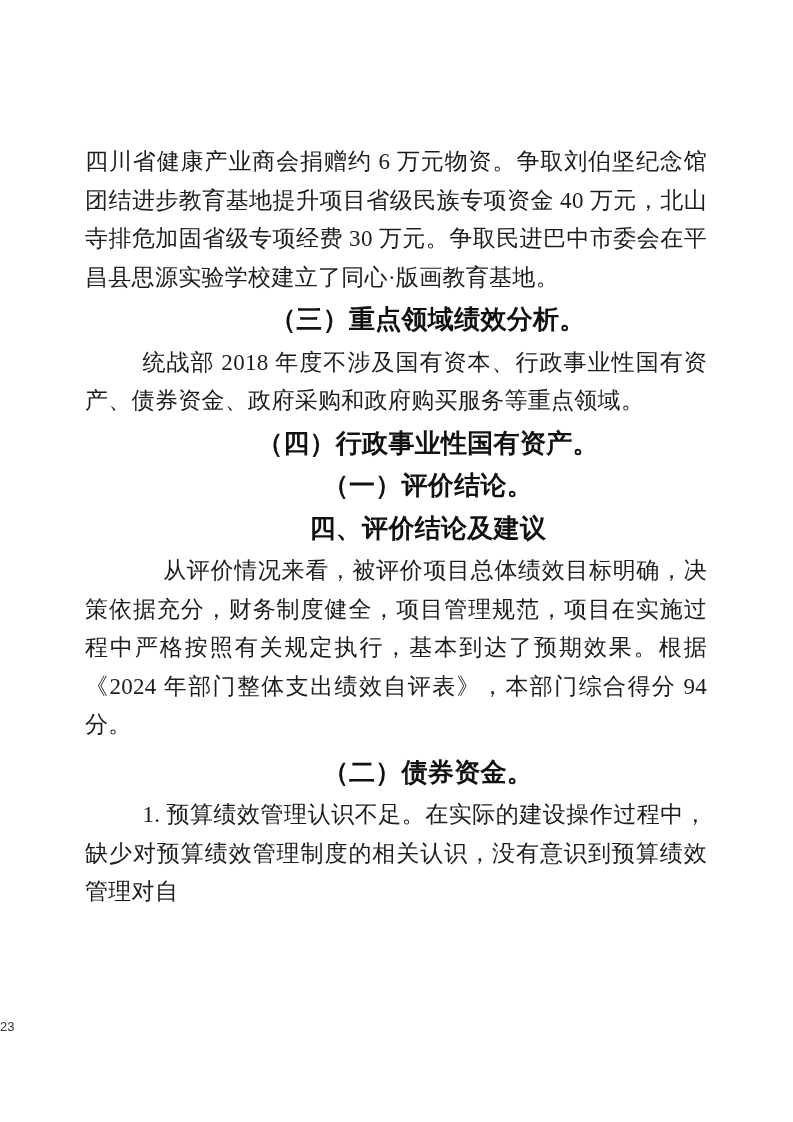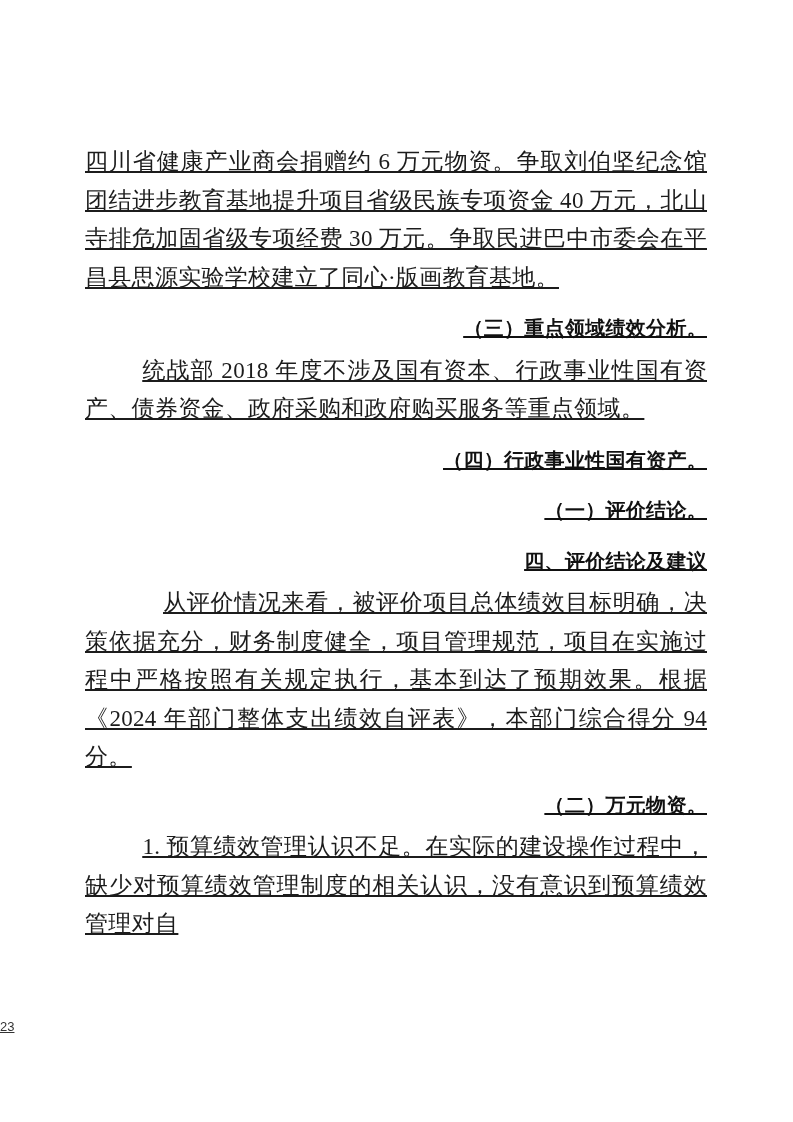--- a/index.html
+++ b/index.html
@@ -1,15 +1,15 @@
 <!DOCTYPE html>
 <html lang="zh"><head>
 <meta charset="utf-8">
 <style>
-  * { margin: 0; padding: 0; box-sizing: border-box; text-decoration: underline; }
+  * { margin: 0; padding: 0; box-sizing: border-box; }
   html, body {
     background: #ffffff;
     font-family: "Liberation Serif", "DejaVu Serif", serif;
   }
   .page {
     position: relative;
     width: 793px;
     height: 1122px;
     background: #ffffff;
     overflow: hidden;
@@ -25,26 +25,26 @@
     font-size: 23px;
     line-height: 38.5px;
     text-align: justify;
     text-indent: 2.5em;
     color: #1c1c1c;
     letter-spacing: 0.3px;
   }
   .para.no-indent { text-indent: 0; }
   .para.deep-indent { text-indent: 3.4em; }
   .heading {
-    font-size: 20px;
+    font-size: 26px;
     line-height: 38.5px;
     font-weight: bold;
     text-indent: 2.45em;
-    text-align: right;
-    margin: 12px 0 4px 0;
+    text-align: center;
+    margin: 4px 0 4px 0;
     color: #111111;
     letter-spacing: 0.3px;
   }
   .heading.extra-space-above { margin-top: 9px; }
   .page-number {
     position: absolute;
     top: 1019px;
     left: 0;
     width: 100%;
     text-align: left;
@@ -58,17 +58,17 @@
 
 <div class="page">
   <div class="content">
     <p class="para no-indent">四川省健康产业商会捐赠约 6 万元物资。争取刘伯坚纪念馆团结进步教育基地提升项目省级民族专项资金 40 万元，北山寺排危加固省级专项经费 30 万元。争取民进巴中市委会在平昌县思源实验学校建立了同心·版画教育基地。</p>
     <p class="heading">（三）重点领域绩效分析。</p>
     <p class="para">统战部 2018 年度不涉及国有资本、行政事业性国有资产、债券资金、政府采购和政府购买服务等重点领域。</p>
     <p class="heading">（四）行政事业性国有资产。</p>
     <p class="heading">（一）评价结论。</p>
     <p class="heading">四、评价结论及建议</p>
     <p class="para deep-indent">从评价情况来看，被评价项目总体绩效目标明确，决策依据充分，财务制度健全，项目管理规范，项目在实施过程中严格按照有关规定执行，基本到达了预期效果。根据《2024 年部门整体支出绩效自评表》，本部门综合得分 94 分。</p>
-    <p class="heading extra-space-above">（二）万元物资。</p>
+    <p class="heading extra-space-above">（二）债券资金。</p>
     <p class="para">1. 预算绩效管理认识不足。在实际的建设操作过程中，缺少对预算绩效管理制度的相关认识，没有意识到预算绩效管理对自</p>
   </div>
   <div class="page-number">23</div>
 </div>
 
 </body></html>

